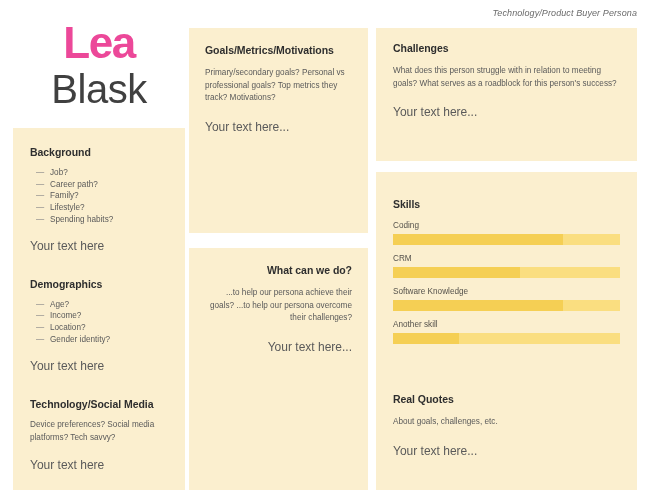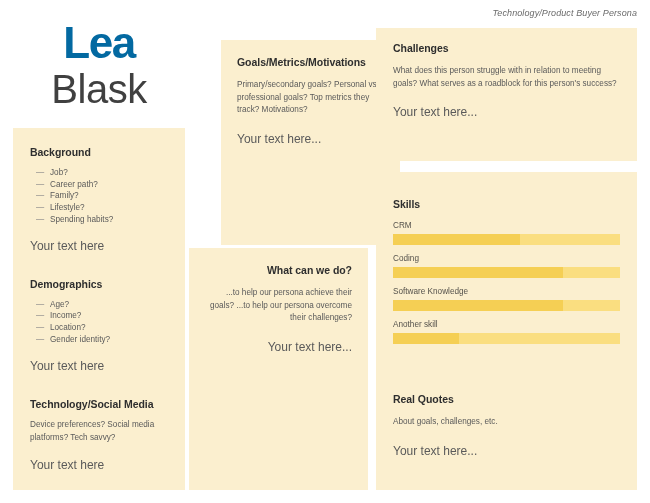--- a/index.html
+++ b/index.html
@@ -46,21 +46,21 @@
     left: 13px;
     top: 20px;
     width: 172px;
     text-align: center;
     line-height: 1;
   }
   .name-first {
     display: block;
     font-size: 44px;
     font-weight: bold;
-    color: #0369a1;
+    color: #ec4899;
     letter-spacing: -1.5px;
     line-height: 1.05;
   }
   .name-last {
     display: block;
     font-size: 40px;
     font-weight: 300;
     color: #404040;
     letter-spacing: -0.5px;
     line-height: 1.15;
@@ -69,25 +69,24 @@
   
   #card-left {
     left: 13px;
     top: 128px;
     width: 172px;
     height: 362px;
     padding: 18px 17px 0 17px;
   }
   #card-goals {
     left: 189px;
-    top: 40px;
+    top: 28px;
     width: 179px;
     height: 205px;
     padding: 16px 8px 0 16px;
-    margin-left: 32px;
   }
   #card-whatcanwedo {
     left: 189px;
     top: 248px;
     width: 179px;
     height: 242px;
     padding: 16px 16px 0 16px;
     text-align: right;
   }
   #card-challenges {
@@ -243,30 +242,30 @@
   <div class="card" id="card-challenges">
     <div class="sec-title">Challenges</div>
     <p class="body-text">What does this person struggle with in relation to meeting goals? What serves as a roadblock for this person's success?</p>
     <p class="placeholder-text">Your text here...</p>
   </div>
 
   <div class="card" id="card-skills">
     <div class="sec-title">Skills</div>
 
     <div class="skill-row">
+      <span class="skill-label">Coding</span>
+      <div class="skill-track">
+        <div class="skill-fill" style="width: 75%;"></div>
+      </div>
+    </div>
+
+    <div class="skill-row">
       <span class="skill-label">CRM</span>
       <div class="skill-track">
         <div class="skill-fill" style="width: 56%;"></div>
-      </div>
-    </div>
-
-    <div class="skill-row">
-      <span class="skill-label">Coding</span>
-      <div class="skill-track">
-        <div class="skill-fill" style="width: 75%;"></div>
       </div>
     </div>
 
     <div class="skill-row">
       <span class="skill-label">Software Knowledge</span>
       <div class="skill-track">
         <div class="skill-fill" style="width: 75%;"></div>
       </div>
     </div>
 

